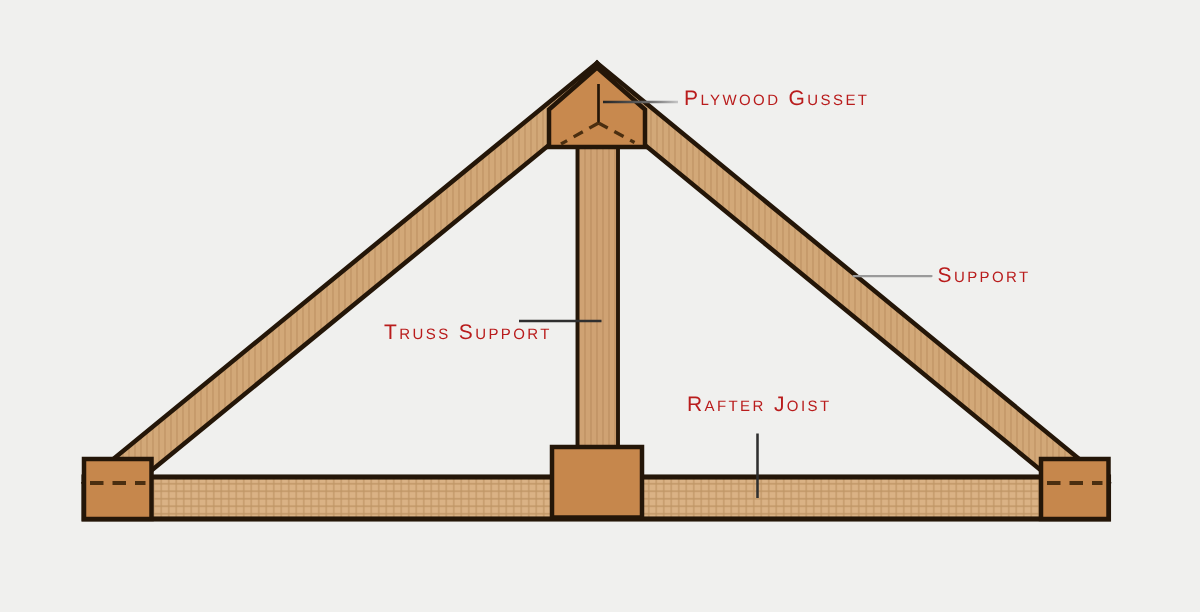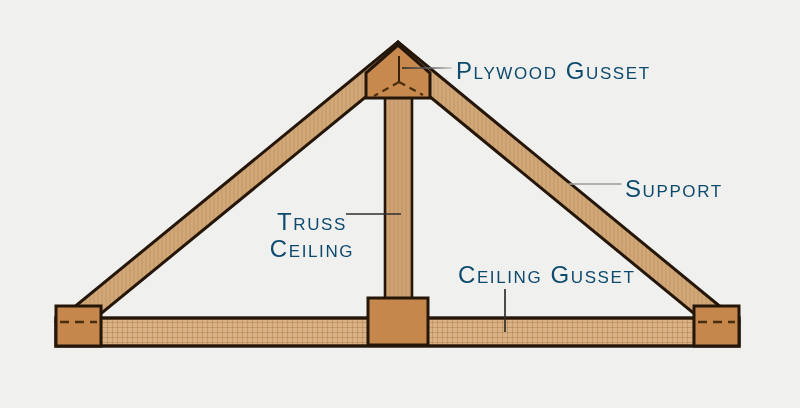--- a/index.html
+++ b/index.html
@@ -8,23 +8,23 @@
     background:#f0f0ee;
     position:relative;
     overflow:hidden;
     font-family:"Liberation Sans", sans-serif;
   }
   #stage{position:absolute;left:0;top:0;width:800px;height:408px;}
   svg{position:absolute;left:0;top:0;}
   .diagram-label{
     position:absolute;
     font-variant:small-caps;
-    font-size:24px;
+    font-size:14px;
     letter-spacing:1.6px;
-    color:#0c4a6e;
+    color:#b91c1c;
     white-space:nowrap;
     -webkit-user-select:none;user-select:none;
   }
   .diagram-label.centered{
     text-align:center;
     white-space:normal;
     line-height:27px;
   }
 </style>
 </head>
@@ -90,16 +90,16 @@
     <line x1="402" y1="68" x2="452" y2="68" stroke="url(#fadeLeader)" stroke-width="1.7"></line>
     <line x1="569" y1="184" x2="621" y2="184" stroke-width="1.5" stroke-linecap="round" stroke="#9a9a9a"></line>
     <line x1="346" y1="214" x2="401" y2="214" stroke-width="1.7" stroke="#2f2f2f"></line>
     <line x1="505" y1="289" x2="505" y2="332" stroke-width="1.7" stroke="#2f2f2f"></line>
   </svg>
 
   <div class="diagram-label" style="left:456px;top:57px;">Plywood Gusset</div>
 
   <div class="diagram-label" style="left:625px;top:175px;">Support</div>
 
-  <div class="diagram-label centered" style="left:252px;top:208px;width:120px;">Truss Ceiling</div>
+  <div class="diagram-label centered" style="left:252px;top:208px;width:120px;">Truss Support</div>
 
-  <div class="diagram-label" style="left:458px;top:261px;">Ceiling Gusset</div>
+  <div class="diagram-label" style="left:458px;top:261px;">Rafter Joist</div>
 </div>
 
 </body></html>

